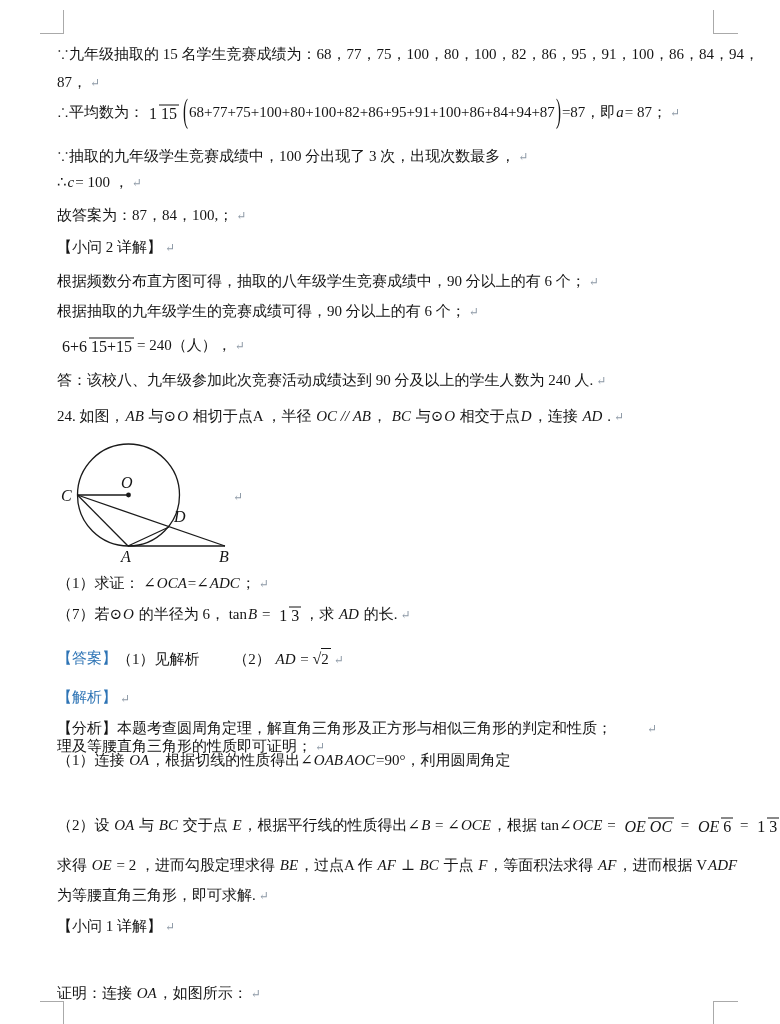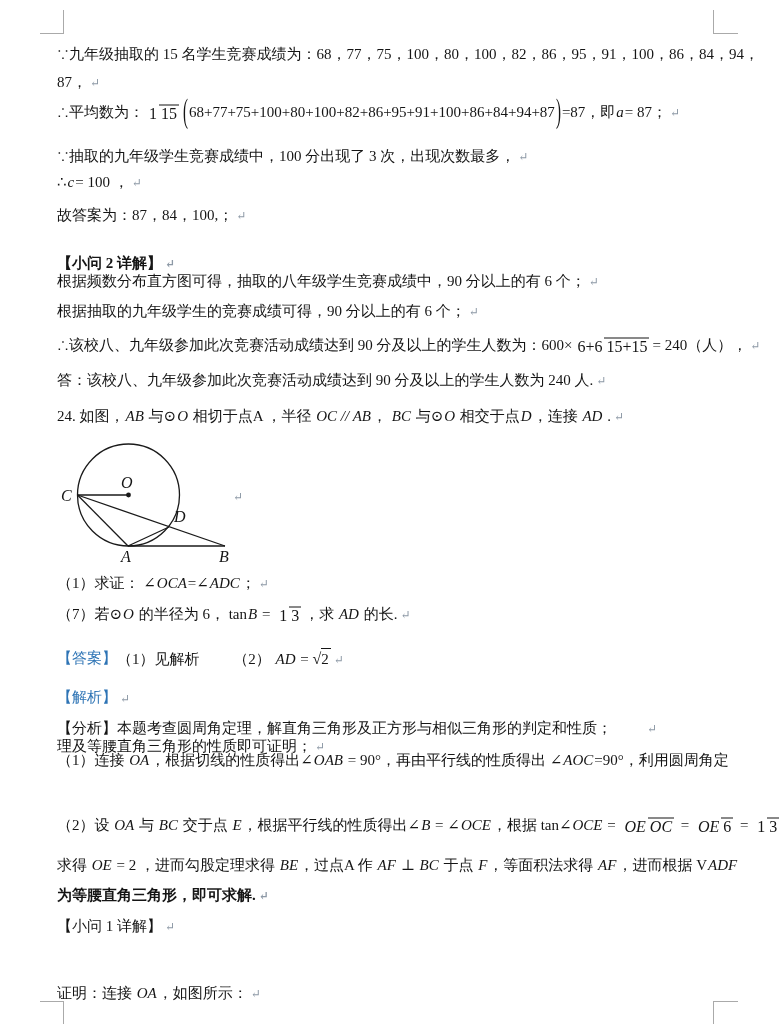--- a/index.html
+++ b/index.html
@@ -60,31 +60,31 @@
     </svg>
   </div>
   <span class="fig-pmark">↵</span>
 
 <div class="row" style="top: 44px;"><span class="txt">∵九年级抽取的 15 名学生竞赛成绩为：68，77，75，100，80，100，82，86，95，91，100，86，84，94，</span></div>
     <div class="row" style="top: 72px;"><span class="txt">87，</span><span class="pmark">↵</span></div>
     <div class="row mid" style="top: 112px;"><span class="txt">∴平均数为：</span><span class="frac"><span class="num">1</span><span class="den">15</span></span><span class="bigp">(</span><span class="txt">68+77+75+100+80+100+82+86+95+91+100+86+84+94+87</span><span class="bigp">)</span><span class="txt">=87，即</span><span class="var">a</span><span class="txt">= 87；</span><span class="pmark">↵</span></div>
     <div class="row" style="top: 146px;"><span class="txt">∵抽取的九年级学生竞赛成绩中，100 分出现了 3 次，出现次数最多，</span><span class="pmark">↵</span></div>
     <div class="row" style="top: 172px;"><span class="txt">∴</span><span class="var">c</span><span class="txt">= 100 ，</span><span class="pmark">↵</span></div>
     <div class="row" style="top: 205px;"><span class="txt">故答案为：87，84，100,；</span><span class="pmark">↵</span></div>
-    <div class="row" style="top: 253px; font-weight: bold;"><span class="txt">【小问 2 详解】</span><span class="pmark">↵</span></div>
+    <div class="row" style="top: 237px;"><span class="txt">【小问 2 详解】</span><span class="pmark">↵</span></div>
     <div class="row" style="top: 271px;"><span class="txt">根据频数分布直方图可得，抽取的八年级学生竞赛成绩中，90 分以上的有 6 个；</span><span class="pmark">↵</span></div>
     <div class="row" style="top: 301px;"><span class="txt">根据抽取的九年级学生的竞赛成绩可得，90 分以上的有 6 个；</span><span class="pmark">↵</span></div>
-    <div class="row mid" style="top: 345px;"><span class="txt">∴该校八、九年级参加此次竞赛活动成绩达到 90 分及以上的学生人数为：600×</span><span class="frac"><span class="num">6+6</span><span class="den">15+15</span></span><span class="txt">= 240（人），</span><span class="pmark">↵</span></div>
+    <div class="row mid" style="top: 345px;"><span class="frac"><span class="num">6+6</span><span class="den">15+15</span></span><span class="txt">= 240（人），</span><span class="pmark">↵</span></div>
     <div class="row" style="top: 370px; justify-content: space-between;"><span class="txt">答：该校八、九年级参加此次竞赛活动成绩达到 90 分及以上的学生人数为 240 人.</span><span class="pmark">↵</span></div>
     <div class="row" style="top: 406px;"><span class="txt">24. 如图，</span><span class="var">AB</span><span class="txt"> 与⊙</span><span class="var">O</span><span class="txt"> 相切于点A ，半径 </span><span class="var">OC // AB</span><span class="txt">， </span><span class="var">BC</span><span class="txt"> 与⊙</span><span class="var">O</span><span class="txt"> 相交于点</span><span class="var">D</span><span class="txt">，连接 </span><span class="var">AD</span><span class="txt"> .</span><span class="pmark">↵</span></div>
     <div class="row" style="top: 573px;"><span class="txt">（1）求证： ∠</span><span class="var">OCA</span><span class="txt">=∠</span><span class="var">ADC</span><span class="txt">；</span><span class="pmark">↵</span></div>
     <div class="row mid" style="top: 614px;"><span class="txt">（7）若⊙</span><span class="var">O</span><span class="txt"> 的半径为 6， tan</span><span class="var">B</span><span class="txt"> = </span><span class="frac"><span class="num">1</span><span class="den">3</span></span><span class="txt">，求 </span><span class="var">AD</span><span class="txt"> 的长.</span><span class="pmark">↵</span></div>
     <div class="row" style="top: 648px;"><span class="txt blue">【答案】</span><span class="txt">（1）见解析</span><span class="txt">　　 </span><span class="txt">（2） </span><span class="var">AD</span><span class="txt"> = </span><span class="sqrt"><span class="rad">√</span><span class="arg">2</span></span><span class="pmark">↵</span></div>
     <div class="row" style="top: 688px;"><span class="txt blue">【解析】</span><span class="pmark">↵</span></div>
     <div class="row" style="top: 718px; gap: 32px;"><span class="txt">【分析】本题考查圆周角定理，解直角三角形及正方形与相似三角形的判定和性质；</span><span class="pmark">↵</span></div>
-    <div class="row" style="top: 750px;"><span class="txt">（1）连接 </span><span class="var">OA</span><span class="txt">，根据切线的性质得出∠</span><span class="var">OAB</span><span class="txt"> = 90°，再由平行线的性质得出 ∠</span><span class="var">AOC</span><span class="txt">=90°，利用圆周角定</span></div>
+    <div class="row" style="top: 750px;"><span class="txt">（1）连接 </span><span class="var">OA</span><span class="txt">，根据切线的性质得出∠</span><span class="var">OAB</span><span class="var">AOC</span><span class="txt">=90°，利用圆周角定</span></div>
     <div class="row" style="top: 736px;"><span class="txt">理及等腰直角三角形的性质即可证明；</span><span class="pmark">↵</span></div>
     <div class="row mid" style="top: 825px;"><span class="txt">（2）设 </span><span class="var">OA</span><span class="txt"> 与 </span><span class="var">BC</span><span class="txt"> 交于点 </span><span class="var">E</span><span class="txt">，根据平行线的性质得出∠</span><span class="var">B</span><span class="txt"> = ∠</span><span class="var">OCE</span><span class="txt">，根据 tan∠</span><span class="var">OCE</span><span class="txt"> = </span><span class="frac it-b"><span class="num">OE</span><span class="den">OC</span></span><span class="txt"> = </span><span class="frac it-n"><span class="num">OE</span><span class="den">6</span></span><span class="txt"> = </span><span class="frac"><span class="num">1</span><span class="den">3</span></span><span class="txt">，</span></div>
     <div class="row" style="top: 855px;"><span class="txt">求得 </span><span class="var">OE</span><span class="txt"> = 2 ，进而勾股定理求得 </span><span class="var">BE</span><span class="txt">，过点A 作 </span><span class="var">AF</span><span class="txt"> ⊥ </span><span class="var">BC</span><span class="txt"> 于点 </span><span class="var">F</span><span class="txt">，等面积法求得 </span><span class="var">AF</span><span class="txt">，进而根据 V</span><span class="var">ADF</span></div>
-    <div class="row" style="top: 885px; font-weight: bold;"><span class="txt">为等腰直角三角形，即可求解.</span><span class="pmark">↵</span></div>
+    <div class="row" style="top: 885px;"><span class="txt">为等腰直角三角形，即可求解.</span><span class="pmark">↵</span></div>
     <div class="row" style="top: 916px;"><span class="txt">【小问 1 详解】</span><span class="pmark">↵</span></div>
     <div class="row" style="top: 983px;"><span class="txt">证明：连接 </span><span class="var">OA</span><span class="txt">，如图所示：</span><span class="pmark">↵</span></div>
   </div>
 
 </body></html>

